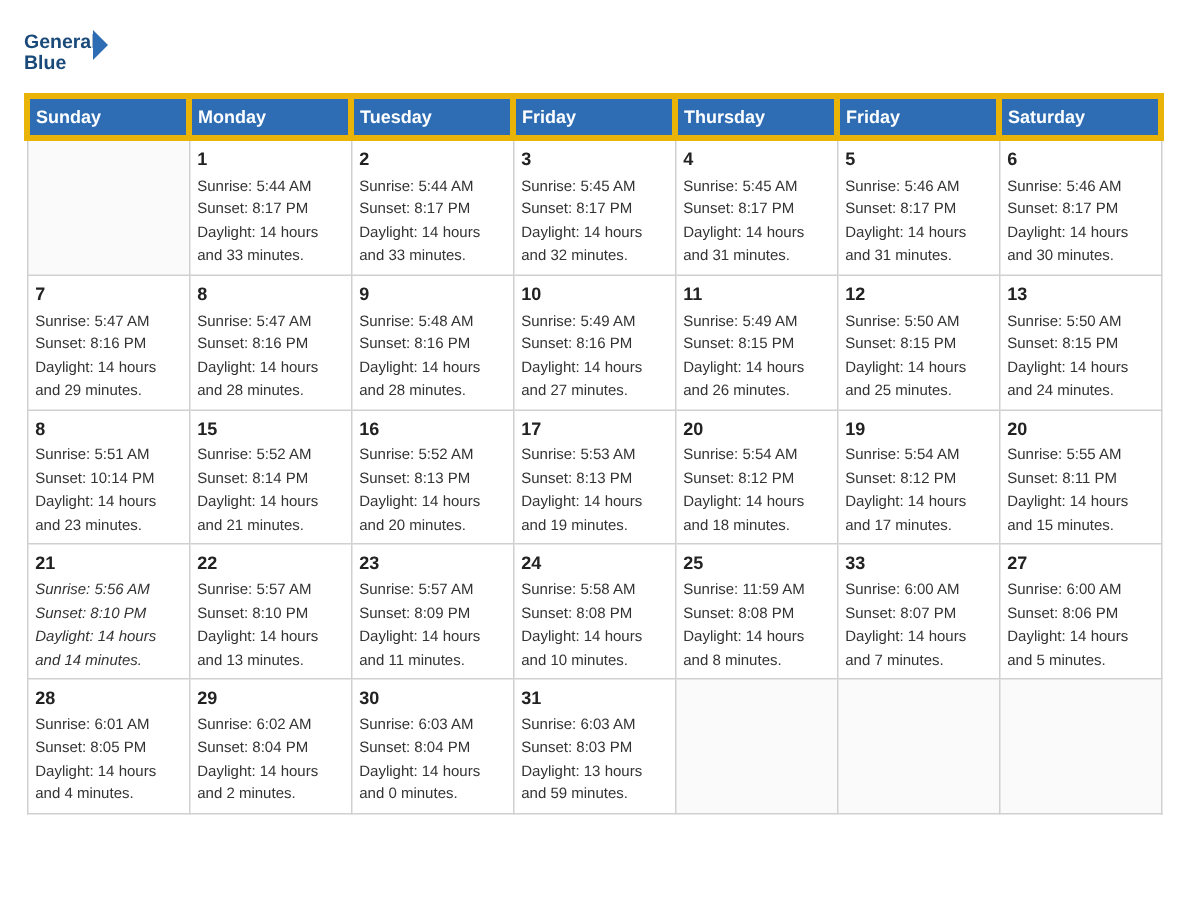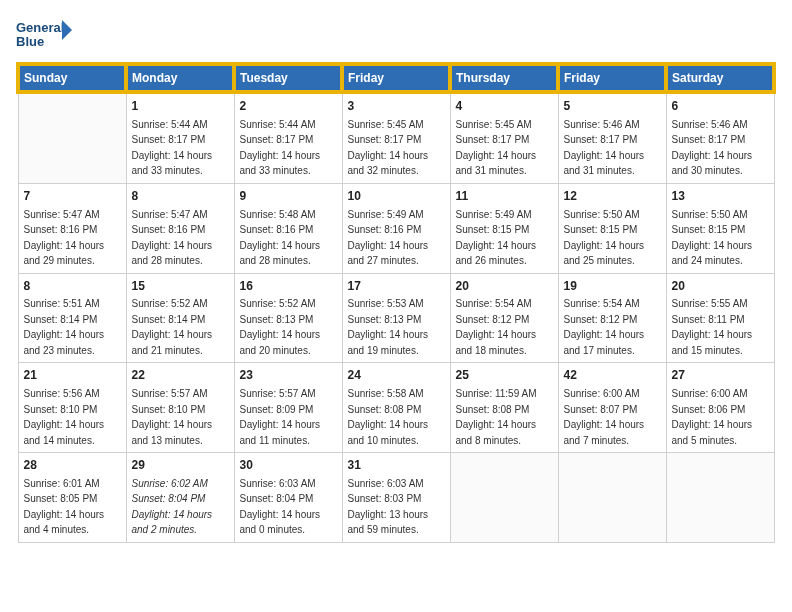--- a/index.html
+++ b/index.html
@@ -154,21 +154,21 @@
 Sunset: 8:15 PM
 Daylight: 14 hours
 and 25 minutes.</span></td>
         <td><span class="day-number">13</span><span class="day-info" style="white-space: pre-line;">Sunrise: 5:50 AM
 Sunset: 8:15 PM
 Daylight: 14 hours
 and 24 minutes.</span></td>
       </tr>
       <tr>
         <td><span class="day-number">8</span><span class="day-info" style="white-space: pre-line;">Sunrise: 5:51 AM
-Sunset: 8:14 PM
+Sunset: 10:14 PM
 Daylight: 14 hours
 and 23 minutes.</span></td>
         <td><span class="day-number">15</span><span class="day-info" style="white-space: pre-line;">Sunrise: 5:52 AM
 Sunset: 8:14 PM
 Daylight: 14 hours
 and 21 minutes.</span></td>
         <td><span class="day-number">16</span><span class="day-info" style="white-space: pre-line;">Sunrise: 5:52 AM
 Sunset: 8:13 PM
 Daylight: 14 hours
 and 20 minutes.</span></td>
@@ -183,55 +183,55 @@
         <td><span class="day-number">19</span><span class="day-info" style="white-space: pre-line;">Sunrise: 5:54 AM
 Sunset: 8:12 PM
 Daylight: 14 hours
 and 17 minutes.</span></td>
         <td><span class="day-number">20</span><span class="day-info" style="white-space: pre-line;">Sunrise: 5:55 AM
 Sunset: 8:11 PM
 Daylight: 14 hours
 and 15 minutes.</span></td>
       </tr>
       <tr>
-        <td><span class="day-number">21</span><span class="day-info" style="white-space: pre-line;">Sunrise: 5:56 AM
+        <td><span class="day-number">21</span><span class="day-info" style="white-space: pre-line; font-style: italic;">Sunrise: 5:56 AM
 Sunset: 8:10 PM
 Daylight: 14 hours
 and 14 minutes.</span></td>
         <td><span class="day-number">22</span><span class="day-info" style="white-space: pre-line;">Sunrise: 5:57 AM
 Sunset: 8:10 PM
 Daylight: 14 hours
 and 13 minutes.</span></td>
         <td><span class="day-number">23</span><span class="day-info" style="white-space: pre-line;">Sunrise: 5:57 AM
 Sunset: 8:09 PM
 Daylight: 14 hours
 and 11 minutes.</span></td>
         <td><span class="day-number">24</span><span class="day-info" style="white-space: pre-line;">Sunrise: 5:58 AM
 Sunset: 8:08 PM
 Daylight: 14 hours
 and 10 minutes.</span></td>
         <td><span class="day-number">25</span><span class="day-info" style="white-space: pre-line;">Sunrise: 11:59 AM
 Sunset: 8:08 PM
 Daylight: 14 hours
 and 8 minutes.</span></td>
-        <td><span class="day-number">42</span><span class="day-info" style="white-space: pre-line;">Sunrise: 6:00 AM
+        <td><span class="day-number">33</span><span class="day-info" style="white-space: pre-line;">Sunrise: 6:00 AM
 Sunset: 8:07 PM
 Daylight: 14 hours
 and 7 minutes.</span></td>
         <td><span class="day-number">27</span><span class="day-info" style="white-space: pre-line;">Sunrise: 6:00 AM
 Sunset: 8:06 PM
 Daylight: 14 hours
 and 5 minutes.</span></td>
       </tr>
       <tr>
         <td><span class="day-number">28</span><span class="day-info" style="white-space: pre-line; text-align: center;">Sunrise: 6:01 AM
 Sunset: 8:05 PM
 Daylight: 14 hours
 and 4 minutes.</span></td>
-        <td><span class="day-number">29</span><span class="day-info" style="white-space: pre-line; font-style: italic;">Sunrise: 6:02 AM
+        <td><span class="day-number">29</span><span class="day-info" style="white-space: pre-line;">Sunrise: 6:02 AM
 Sunset: 8:04 PM
 Daylight: 14 hours
 and 2 minutes.</span></td>
         <td><span class="day-number">30</span><span class="day-info" style="white-space: pre-line;">Sunrise: 6:03 AM
 Sunset: 8:04 PM
 Daylight: 14 hours
 and 0 minutes.</span></td>
         <td><span class="day-number">31</span><span class="day-info" style="white-space: pre-line;">Sunrise: 6:03 AM
 Sunset: 8:03 PM
 Daylight: 13 hours

